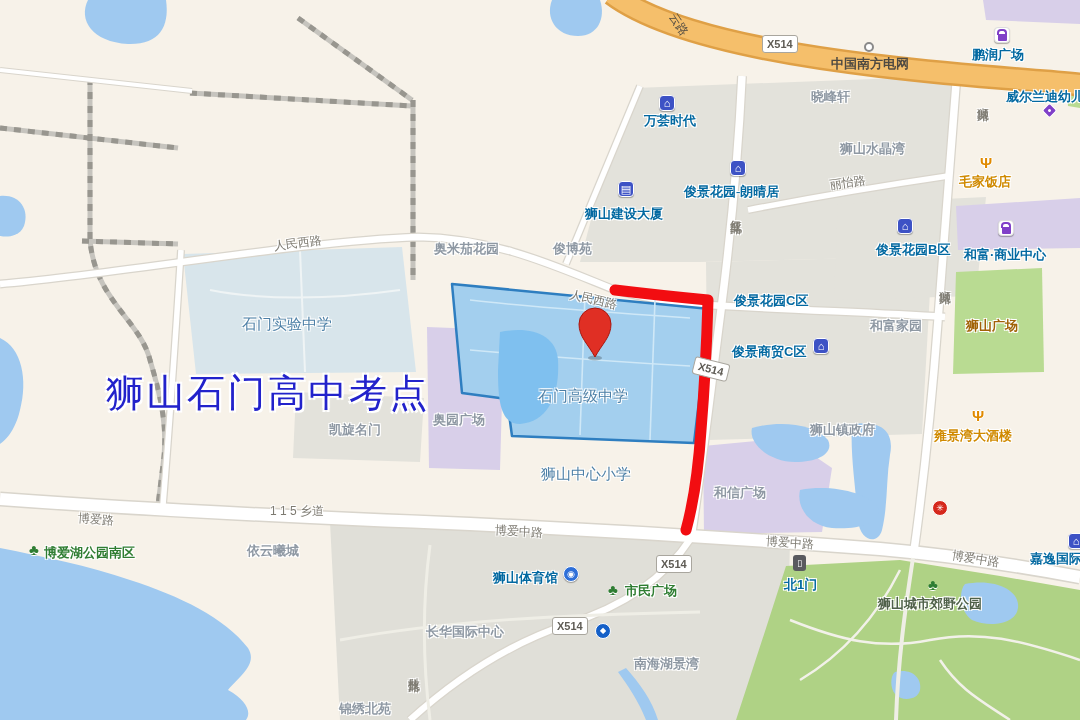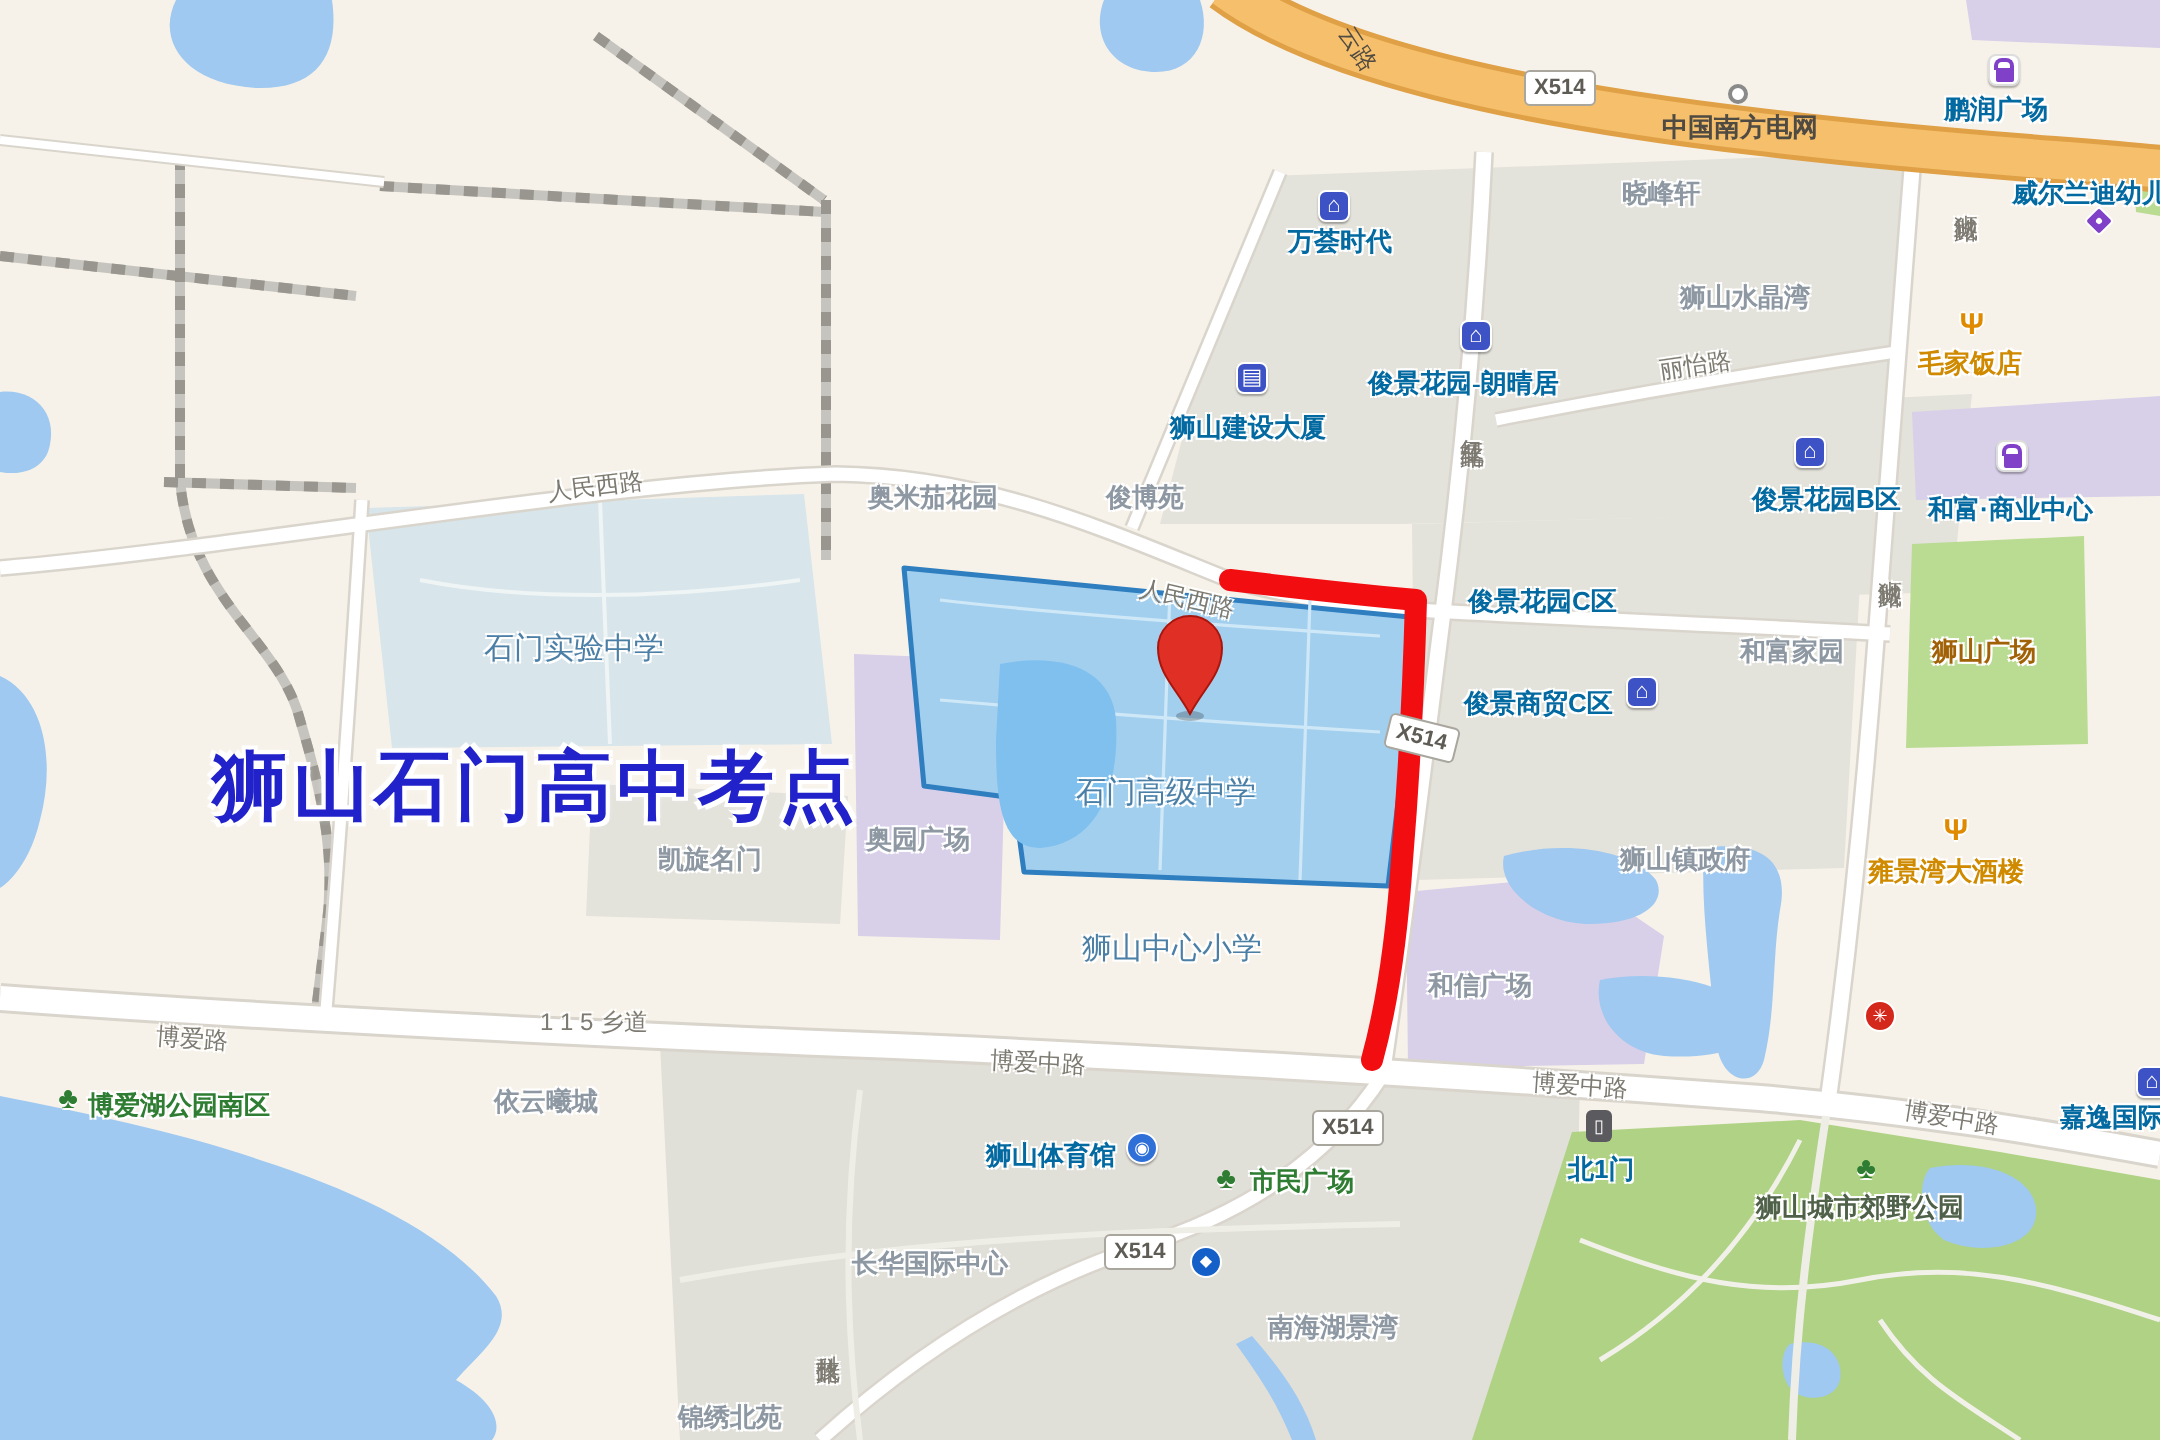--- a/index.html
+++ b/index.html
@@ -12,21 +12,21 @@
        transform-origin:left center;}
   .area{color:#8E98A3;}
   .area-green{color:#a16207;}
   .campus{color:#4C7FA6;font-size:15px;font-weight:500;}
   .road{color:#7D7A71;font-weight:500;font-size:12px;}
   .onroad{color:#4F4A42;text-shadow:none;}
   .vert{writing-mode:vertical-rl;letter-spacing:1px;}
   .green{color:#2F7D32;}
   .orange{color:#D08A00;}
   .park{color:#4F6149;}
-  .title{font-size:38px;font-weight:700;color:#2222CB;letter-spacing:2.5px;
+  .title{font-size:38px;font-weight:400;color:#2222CB;letter-spacing:2.5px;
          text-shadow:-2px -2px 0 #FFF,2px -2px 0 #FFF,-2px 2px 0 #FFF,2px 2px 0 #FFF,0 0 4px #FFF;}
   .badge{position:absolute;background:#FFF;border:1px solid #A9A69E;border-radius:3px;
          color:#5F5C55;font-weight:bold;font-size:11px;padding:0 4px;height:16px;line-height:16px;}
   .icon{position:absolute;width:16px;height:16px;display:flex;align-items:center;justify-content:center;
         border-radius:4px;font-size:11px;line-height:1;box-sizing:border-box;}
   .ic-house,.ic-building{background:#3D52C5;color:#FFF;border:1px solid #FFF;box-shadow:0 1px 1px rgba(0,0,0,.3);}
   .ic-stadium{background:#2E6FD8;color:#FFF;border-radius:50%;border:1px solid #FFF;font-size:9px;box-shadow:0 1px 1px rgba(0,0,0,.3);}
   .ic-bank{background:#1560C8;color:#FFF;border-radius:50%;border:1px solid #FFF;font-size:8px;}
   .ic-door{background:#5A5A5F;color:#FFF;border-radius:3px;width:13px;height:16px;font-size:9px;}
   .ic-redbadge{background:#D5281C;color:#FFF;border-radius:50%;border:1px solid #FFF;font-size:9px;}

